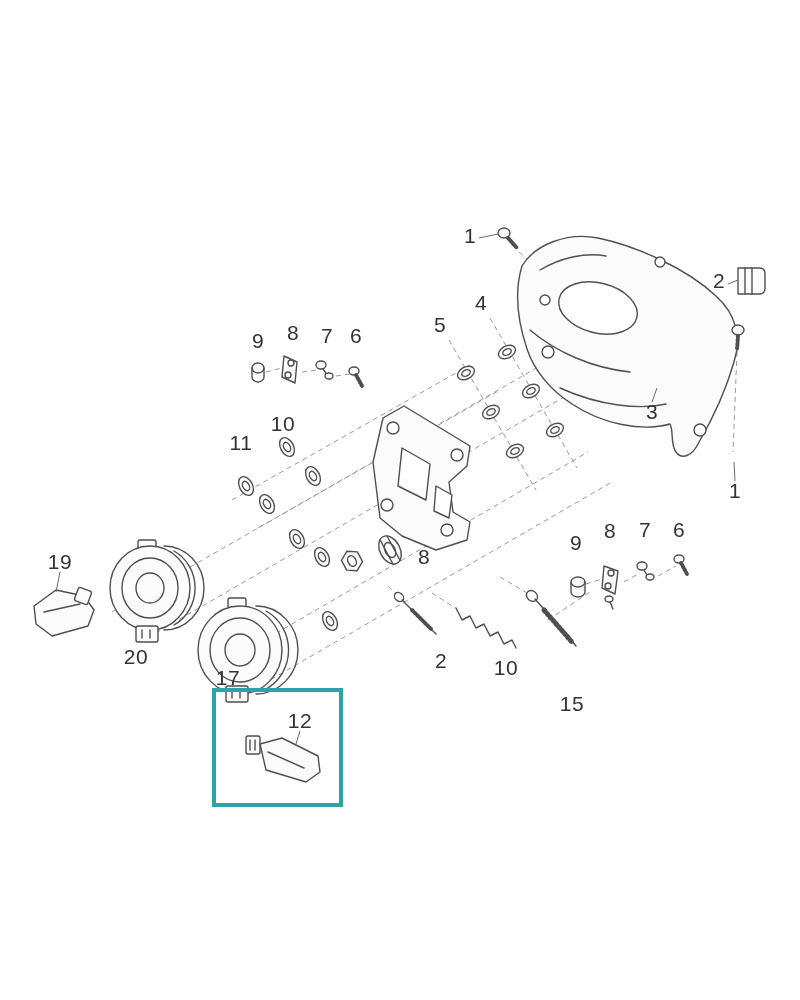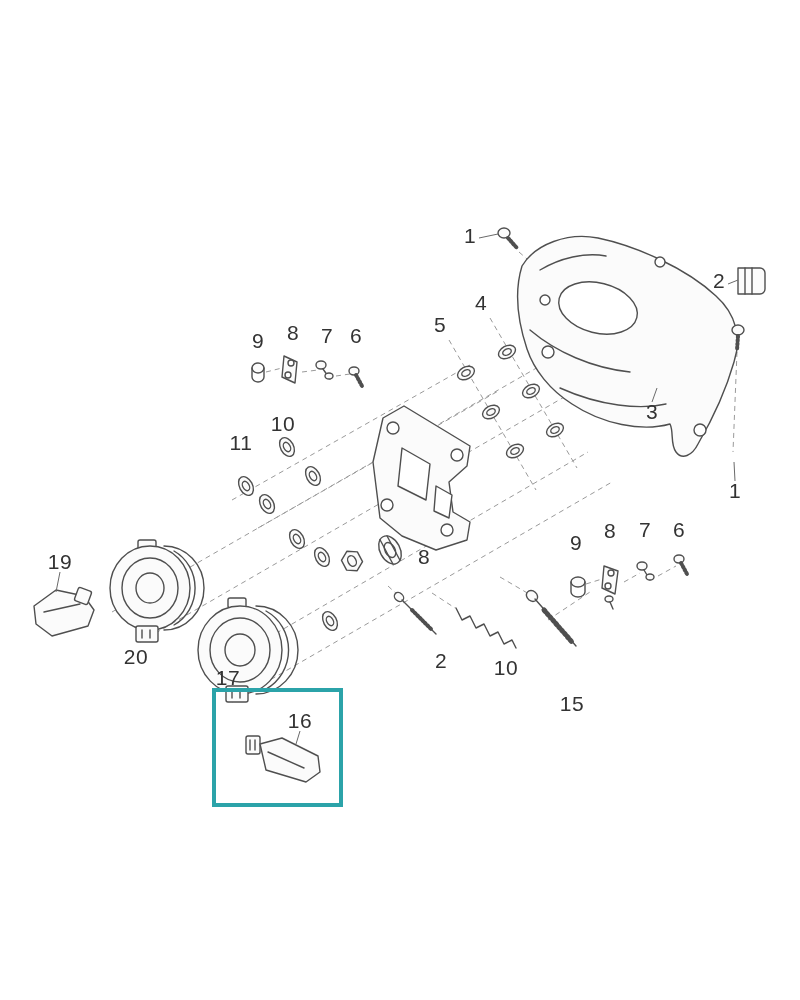--- a/index.html
+++ b/index.html
@@ -273,19 +273,19 @@
   <div class="lbl" style="left:283px;top:424px">10</div>
   <div class="lbl" style="left:241px;top:443px">11</div>
   <div class="lbl" style="left:424px;top:557px">8</div>
   <div class="lbl" style="left:576px;top:543px">9</div>
   <div class="lbl" style="left:610px;top:531px">8</div>
   <div class="lbl" style="left:645px;top:530px">7</div>
   <div class="lbl" style="left:679px;top:530px">6</div>
   <div class="lbl" style="left:441px;top:661px">2</div>
   <div class="lbl" style="left:506px;top:668px">10</div>
   <div class="lbl" style="left:572px;top:704px">15</div>
-  <div class="lbl" style="left:300px;top:721px">16</div>
+  <div class="lbl" style="left:300px;top:721px">12</div>
   <div class="lbl" style="left:228px;top:678px">17</div>
   <div class="lbl" style="left:136px;top:657px">20</div>
   <div class="lbl" style="left:60px;top:562px">19</div>
   <div class="lbl" style="left:735px;top:491px">1</div>
 
 </div>
 
 </body></html>

